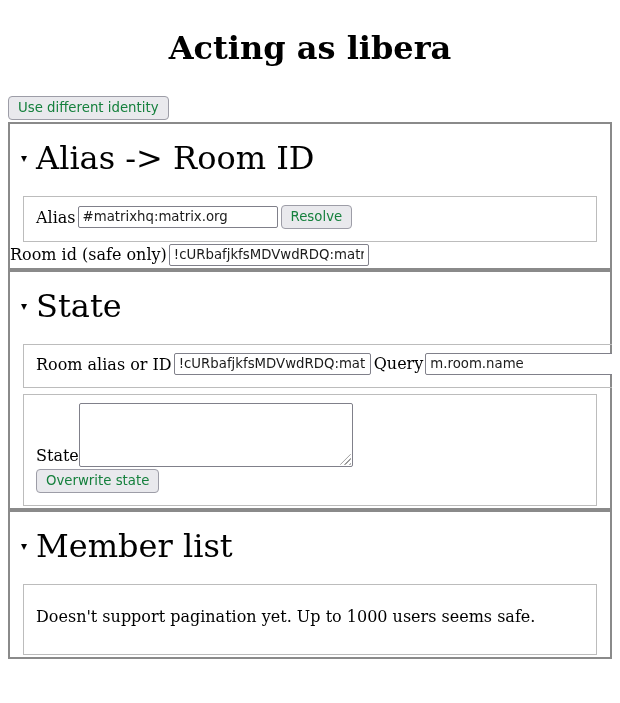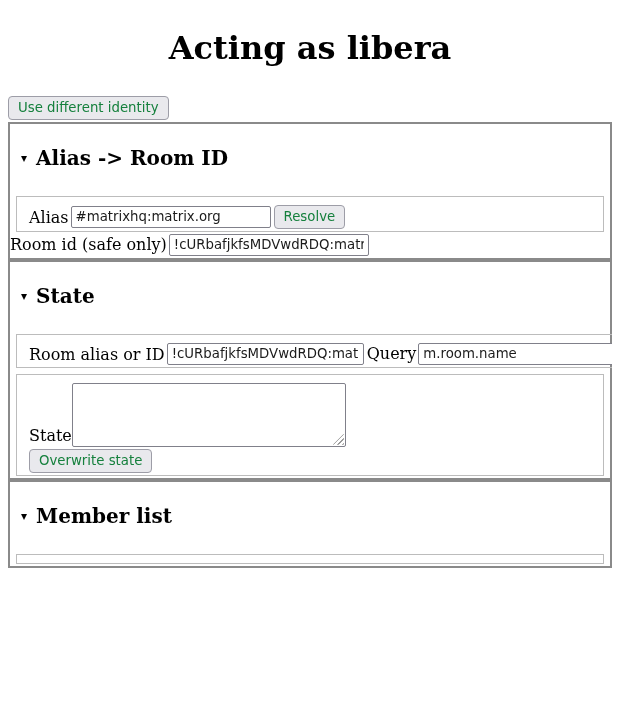--- a/index.html
+++ b/index.html
@@ -74,29 +74,29 @@
     margin: 20px 11px 24px 11px;
     cursor: pointer;
   }
   summary.section-summary::-webkit-details-marker { display: none; }
   .disclosure-glyph {
     font-size: 12px;
     line-height: 1;
     font-family: "DejaVu Sans", sans-serif;
   }
   .section-heading {
-    font-size: 20px;
-    font-weight: bold;
+    font-size: 32px;
+    font-weight: normal;
     line-height: 28px;
   }
 
   fieldset {
     border: 1px solid #bcbcbc;
-    margin: 0 6px;
-    padding: 6px 12px 2px 12px;
+    margin: 0 13px;
+    padding: 6px 12px 12px 12px;
   }
   fieldset + fieldset { margin-top: 6px; }
 
   .row { margin-top: 2px; white-space: nowrap; }
   .row label, .inline-label { vertical-align: middle; }
   .row input[type="text"] { margin-left: 2px; }
   .row button { margin-left: 3px; }
   .mid-label { margin-left: 3px; }
 
   .plain-row { margin: 2px 0 0 0; white-space: nowrap; }
@@ -169,14 +169,15 @@
     </div>
   </fieldset>
 </details>
 
 <details class="section" open="">
   <summary class="section-summary">
     <span class="disclosure-glyph">▾</span>
     <span class="section-heading">Member list</span>
   </summary>
   <fieldset>
+    <p class="note">Doesn't support pagination yet. Up to 1000 users seems safe.</p>
   </fieldset>
 </details>
 
 </body></html>

